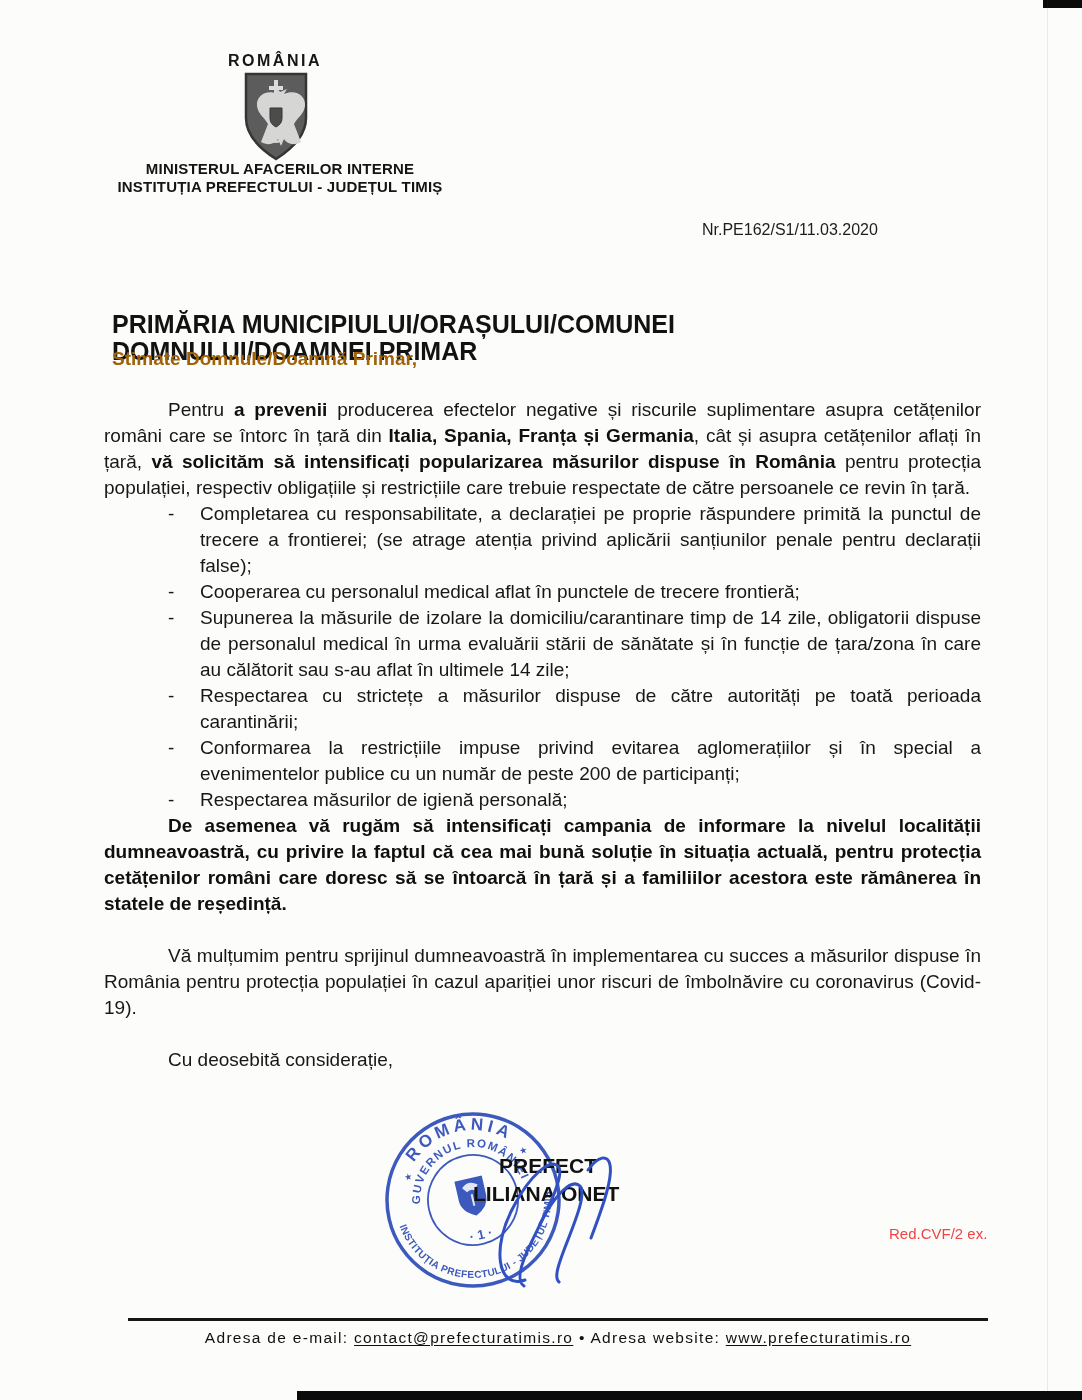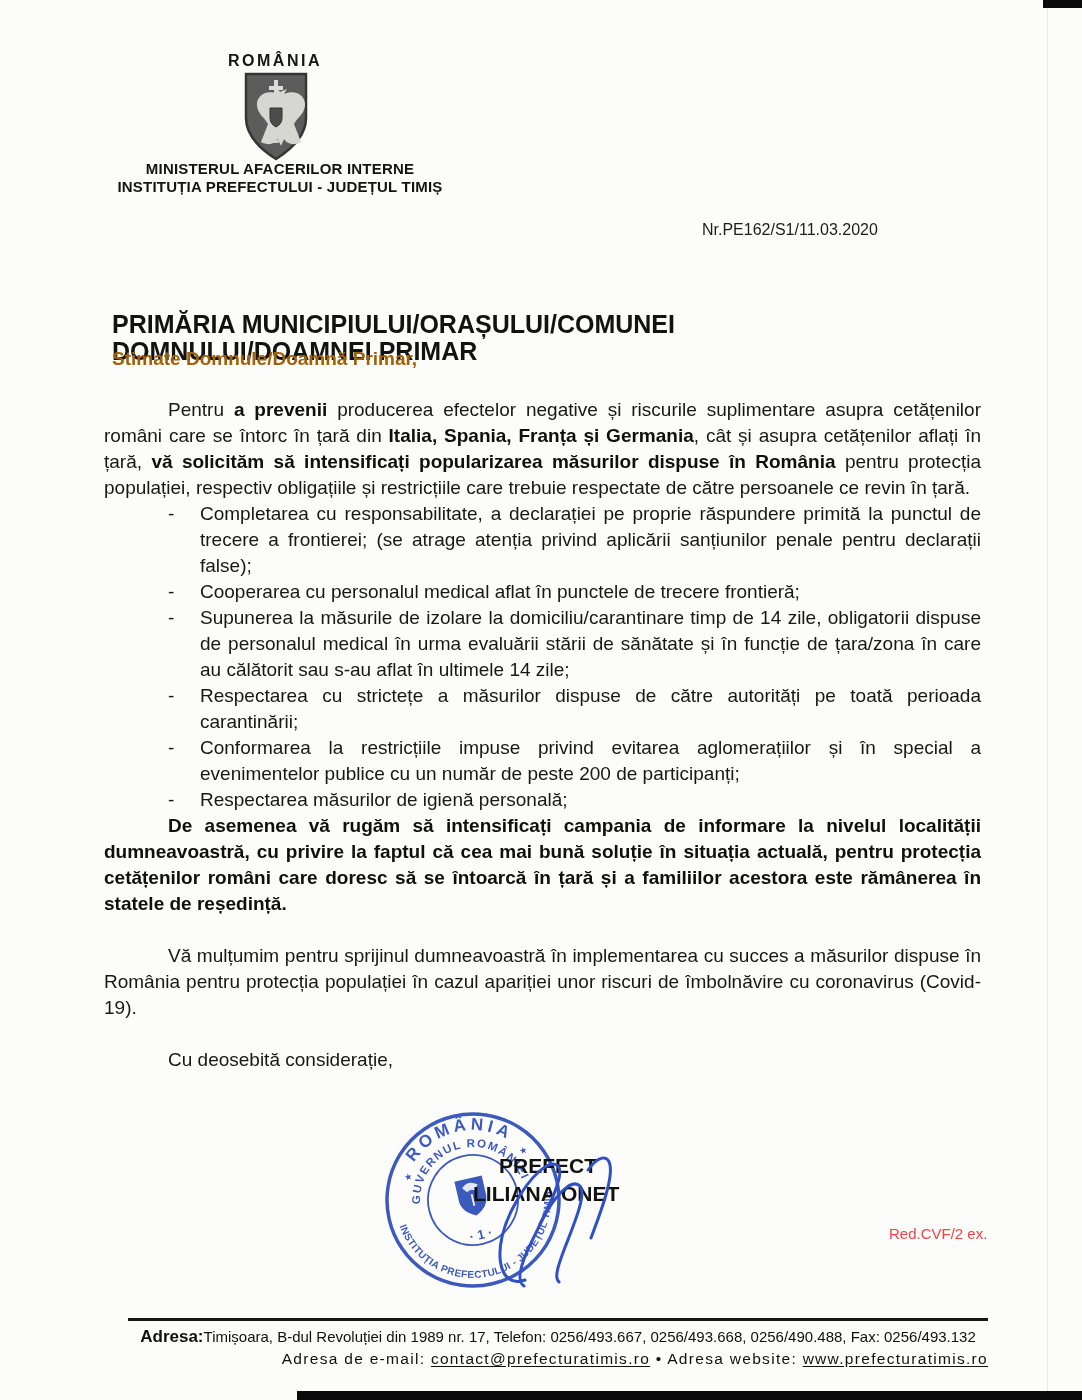--- a/index.html
+++ b/index.html
@@ -44,21 +44,21 @@
     font-size:21px;font-weight:700;line-height:28px;color:#111;}
   .sig-name .t1{padding-left:26px;margin-top:28px;}
   .autograph{position:absolute;left:470px;top:1128px;width:200px;height:180px;z-index:4;}
   .rednote{position:absolute;left:889px;top:1225px;font-size:15px;color:#ef4444;}
 
   
   .footer{position:absolute;left:128px;top:1318px;width:860px;
     border-top:3px solid #161616;padding-top:5px;text-align:center;color:#101010;}
   .f1{font-size:15px;line-height:21px;}
   .f1 .lbl{font-size:17px;font-weight:700;}
-  .f2{font-size:15.5px;line-height:23px;letter-spacing:1.3px;text-align:right;}
+  .f2{font-size:15.5px;line-height:23px;letter-spacing:1.3px;}
   .f2 .lnk{text-decoration:underline;text-underline-offset:2px;}
   .f3{font-size:15.5px;line-height:22px;letter-spacing:2px;}
 </style>
 </head>
 <body>
 
 <div class="page">
 
   <div class="mark-top-right"></div>
   <div class="scan-vline"></div>
@@ -140,19 +140,18 @@
     <g fill="none" stroke="#3150c4" stroke-width="3" stroke-linecap="round">
       <path d="M55 152 C 28 162, 20 120, 45 76 C 60 48, 80 30, 88 38 C 96 46, 77 82, 62 113 C 50 137, 46 153, 54 158"></path>
       <path d="M70 96 C 85 66, 102 50, 110 58 C 117 66, 104 96, 94 122 C 88 138, 84 150, 89 154"></path>
       <path d="M118 42 C 128 28, 138 26, 140 37 C 143 52, 130 86, 121 110"></path>
     </g>
   </svg>
 
   <div class="rednote">Red.CVF/2 ex.</div>
 
   <div class="footer">
-    <div class="f1"><span class="lbl">Adresa:</span><span>Timișoara, B-dul Revoluției din 1989 nr. 17, Telefon: 0256/493.667, 0256/493.668, 0256/490.488, Fax: 0256/493.132</span></div>
     <div class="f2"><span>Adresa de e-mail: </span><span class="lnk">contact@prefecturatimis.ro</span><span> • </span><span>Adresa website: </span><span class="lnk">www.prefecturatimis.ro</span></div>
   </div>
 
   <div class="mark-bottom"></div>
 
 </div>
 
 </body></html>

